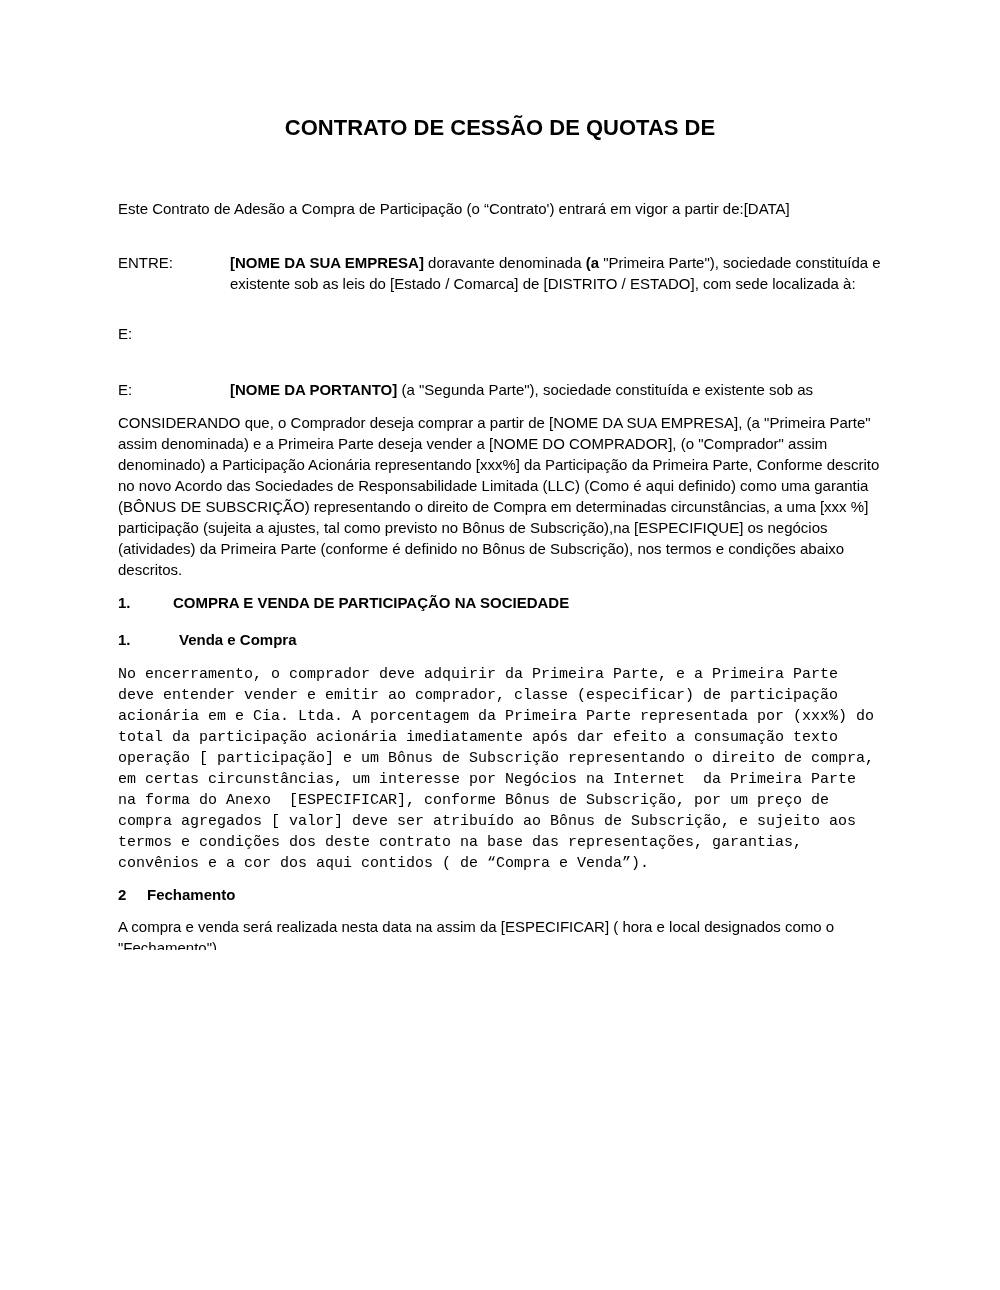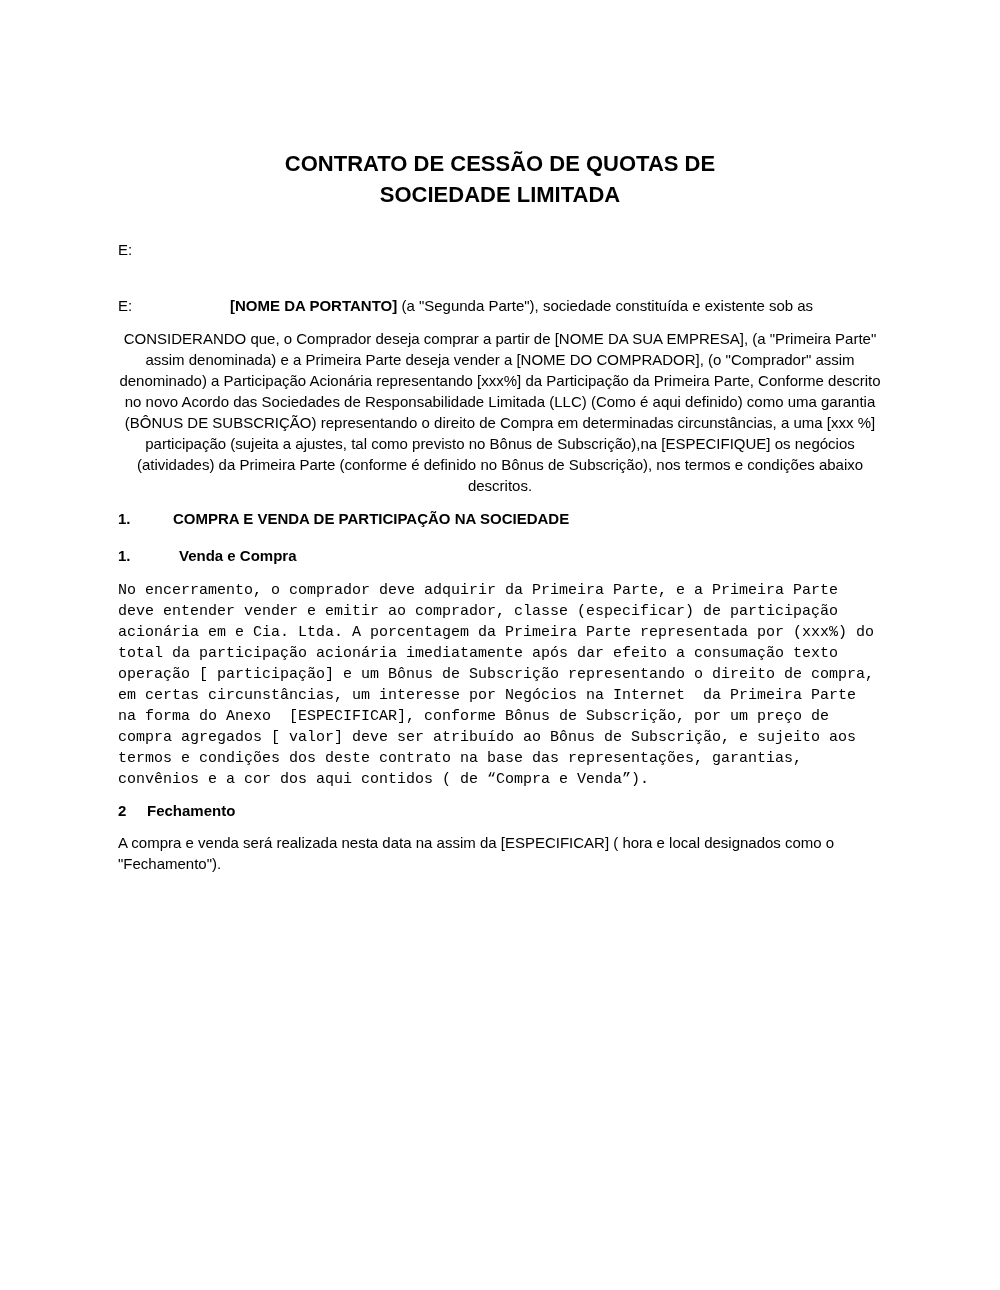--- a/index.html
+++ b/index.html
@@ -7,21 +7,20 @@
     width: 1000px; height: 1290px;
     background: #ffffff;
     font-family: "Liberation Sans", sans-serif;
     color: #000000;
     -webkit-font-smoothing: antialiased;
   }
   .page {
     position: relative;
     width: 1000px; height: 950px;
     overflow: hidden;
-    margin-top: 36px;
   }
   .content {
     padding: 0 118px;
     font-size: 15px;
     line-height: 21px;
   }
   .doc-title {
     margin-top: 112px;
     text-align: center;
     font-size: 22px;
@@ -31,21 +30,21 @@
   p { margin: 0; white-space: pre-wrap; }
   .intro { margin-top: 55px; }
   .party {
     display: grid;
     grid-template-columns: 112px 1fr;
   }
   .party-entre { margin-top: 33px; }
   .party-e1 { margin-top: 29px; }
   .party-e2 { margin-top: 35px; }
   .address { margin-left: 112px; margin-top: 21px; }
-  .recitals { margin-top: 12px; text-align: center; }
+  .recitals { margin-top: 12px; }
   .now-therefore { margin-top: 27px; }
   .heading {
     display: grid;
     font-weight: bold;
   }
   .heading-1 { margin-top: 12px; grid-template-columns: 55px 1fr; }
   .heading-2 { margin-top: 16px; grid-template-columns: 61px 1fr; }
   .heading-3 { margin-top: 10px; grid-template-columns: 29px 1fr; }
   .clause-sale { margin-top: 14px; font-family: Liberation Mono, monospace; }
   .clause-closing { margin-top: 11px; }
@@ -63,24 +62,28 @@
   b { font-weight: bold; }
 </style>
 </head>
 <body>
 
 <div class="page">
   <div class="content">
 
     <div class="doc-title">
       <div>CONTRATO DE CESSÃO DE QUOTAS DE</div>
-      <div>SOCIEDADE LIMITADA</div>
     </div>
 
+    <p class="intro">Este Contrato de Adesão a Compra de Participação (o “Contrato') entrará em vigor a partir de:[DATA]</p>
 
+    <div class="party party-entre">
+      <span>ENTRE:</span>
+      <p><b>[NOME DA SUA EMPRESA]</b><span> doravante denominada </span><b>(a</b><span> "Primeira Parte"), sociedade constituída e existente sob as leis do [Estado / Comarca] de [DISTRITO / ESTADO], com sede localizada à:</span></p>
+    </div>
 
     <div class="party party-e1">
       <span>E:</span>
     </div>
 
     <div class="party party-e2">
       <span>E:</span>
       <p><b>[NOME DA PORTANTO]</b><span> (a "Segunda Parte"), sociedade constituída e existente sob as</span></p>
     </div>
 

